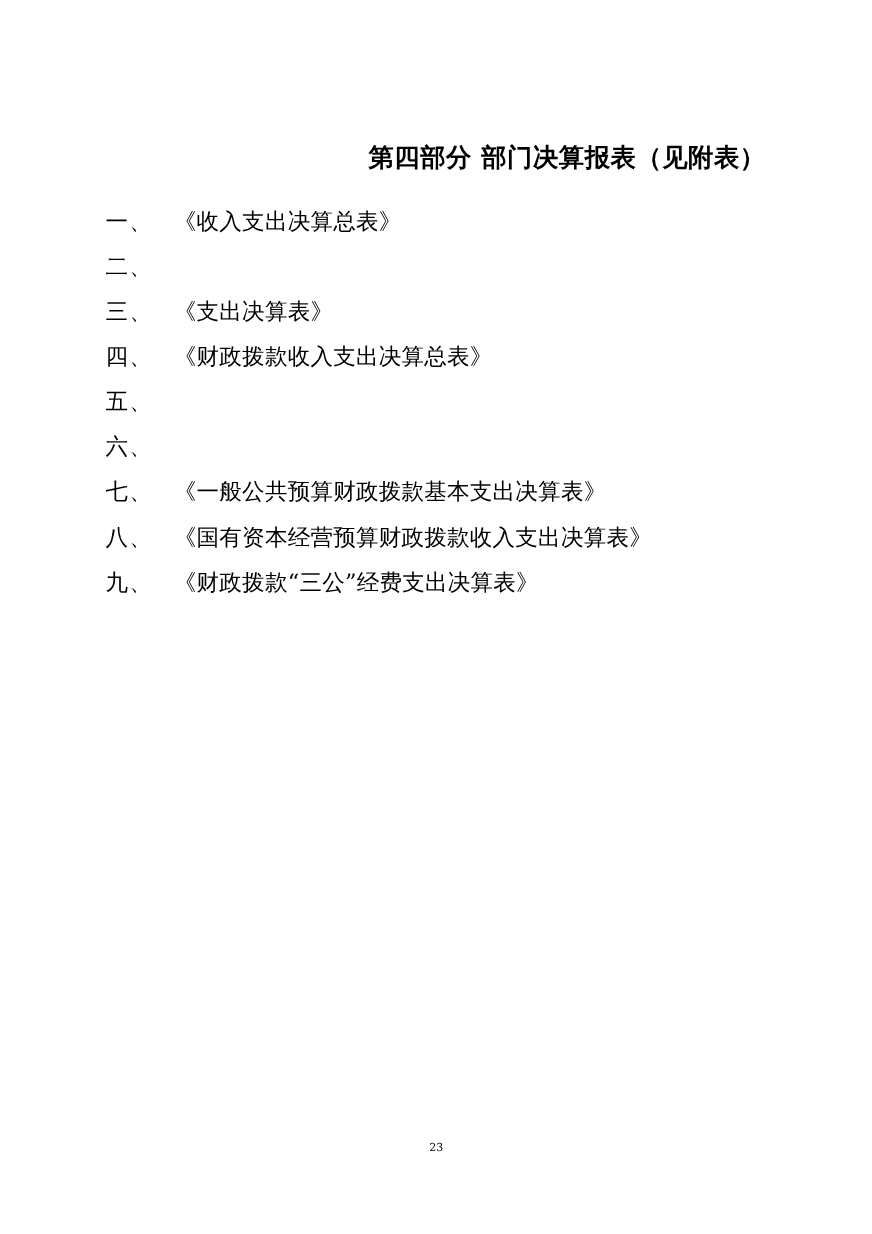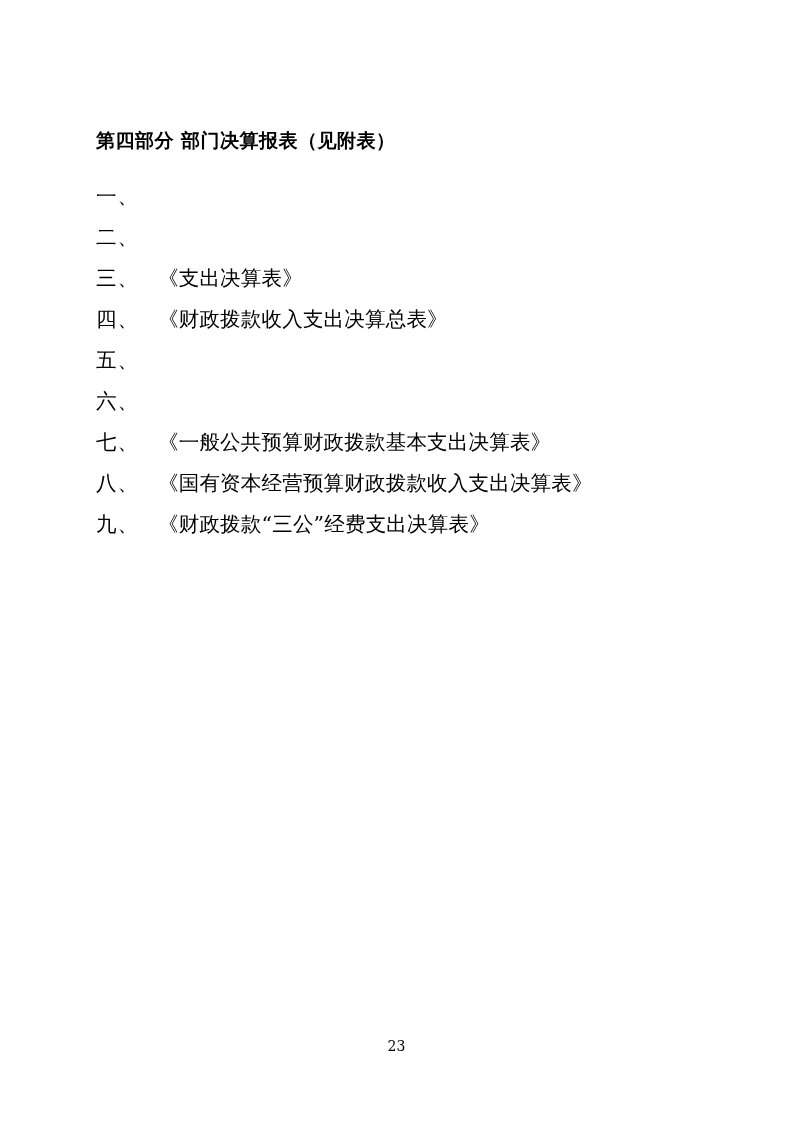--- a/index.html
+++ b/index.html
@@ -20,22 +20,22 @@
     overflow: hidden;
     box-sizing: border-box;
   }
   .content {
     position: absolute;
     left: 96px;
     top: 128px;
     width: 600px;
   }
   .doc-title {
-    text-align: left;
-    font-size: 19px;
+    text-align: right;
+    font-size: 23px;
     font-weight: bold;
     letter-spacing: 0.5px;
     margin: 0 0 22px 0;
     font-family: "DejaVu Serif", "Liberation Serif", serif;
   }
   .toc-list {
     list-style: none;
     margin: 0;
     padding: 0;
   }
@@ -56,33 +56,34 @@
   .toc-text {
     display: inline-block;
     letter-spacing: 0.2px;
   }
   .page-number {
     position: absolute;
     left: 0;
     right: 0;
     top: 1038px;
     text-align: center;
-    font-size: 14px;
+    font-size: 10px;
     font-family: "DejaVu Serif", "Liberation Serif", serif;
   }
 </style>
 </head>
 <body>
 
 <div class="page">
   <div class="content">
     <h1 class="doc-title">第四部分 部门决算报表（见附表）</h1>
     <ul class="toc-list">
       <li class="toc-item">
         <span class="toc-num">一、</span>
+        <span class="toc-text">《收入支出决算总表》</span>
       </li>
       <li class="toc-item">
         <span class="toc-num">二、</span>
       </li>
       <li class="toc-item">
         <span class="toc-num">三、</span>
         <span class="toc-text">《支出决算表》</span>
       </li>
       <li class="toc-item">
         <span class="toc-num">四、</span>

